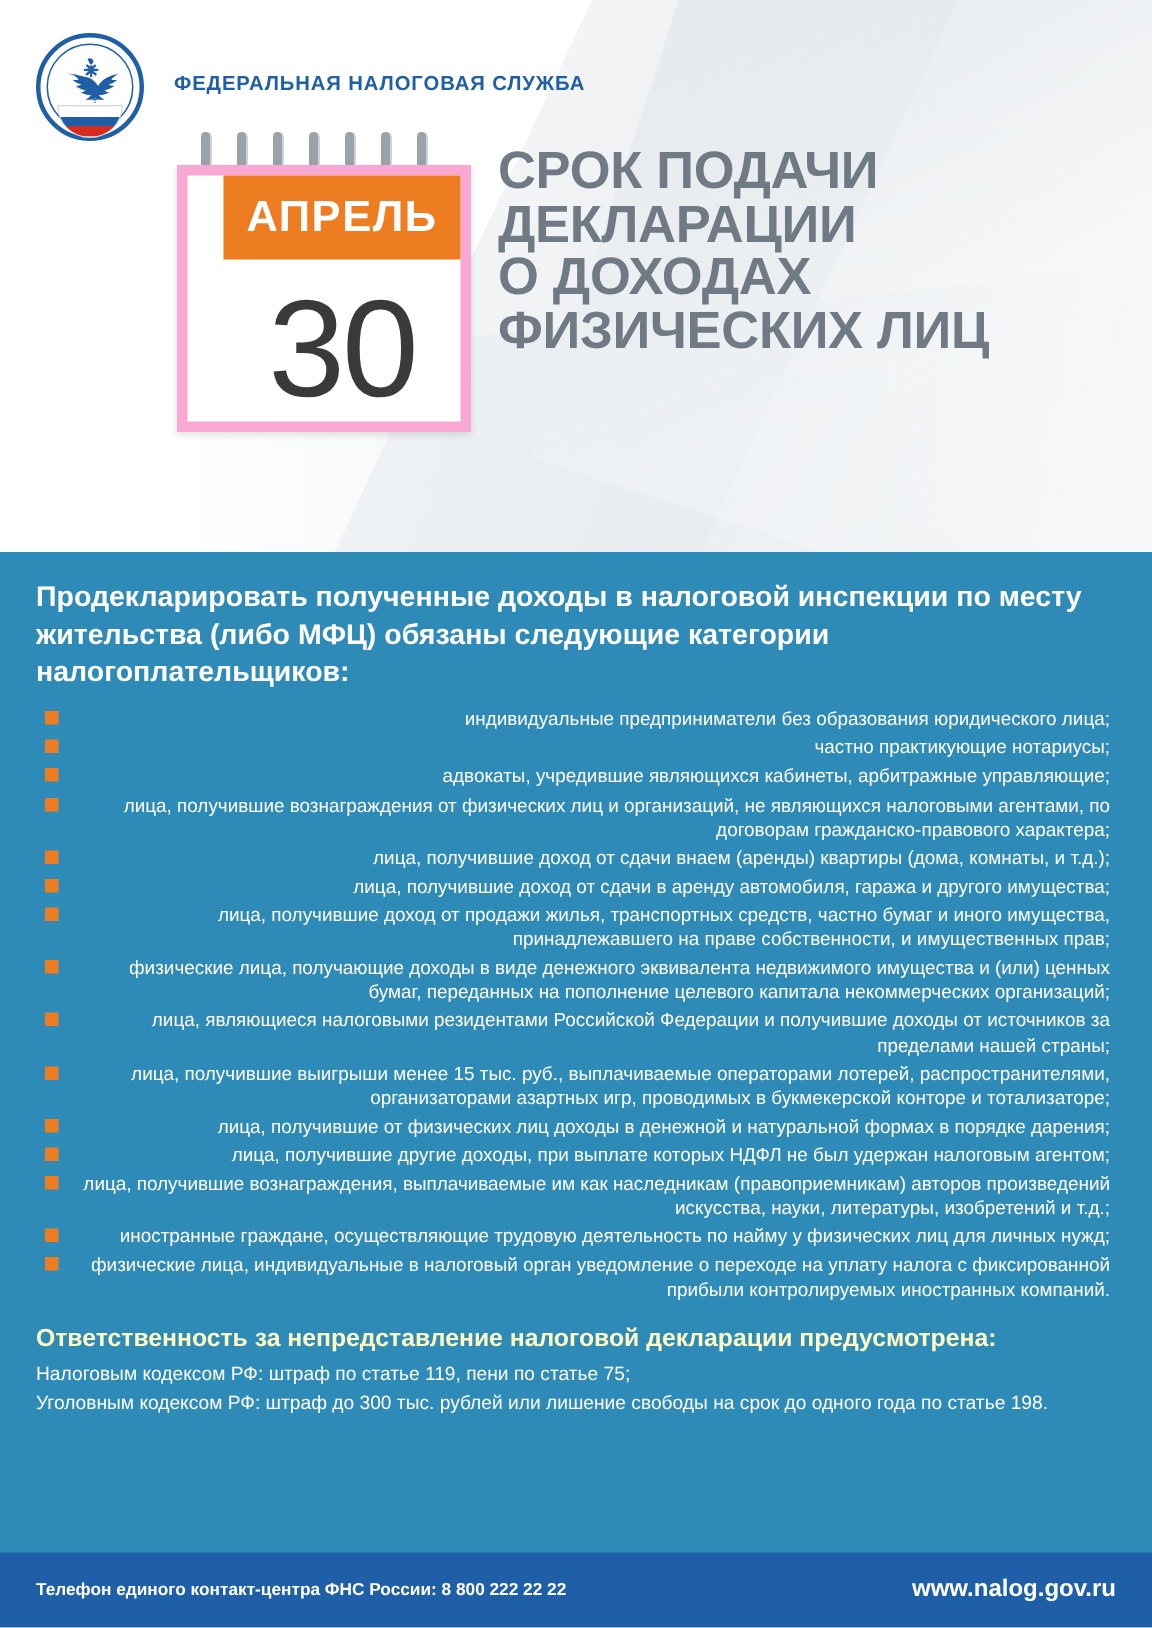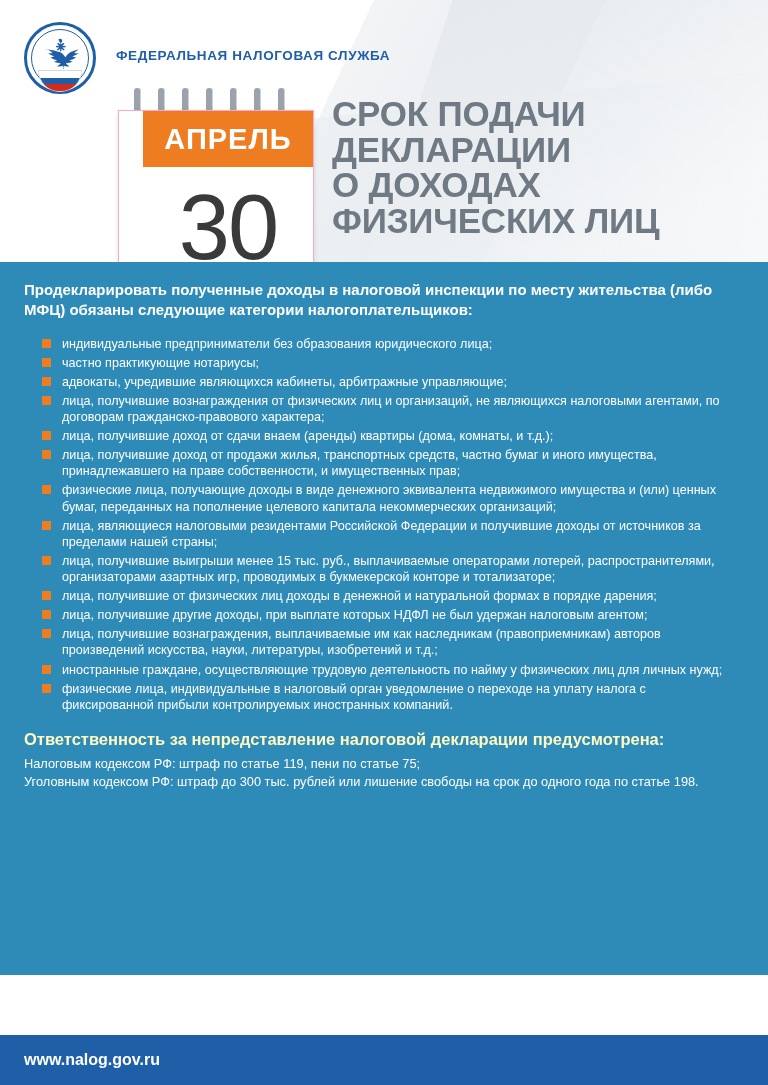--- a/index.html
+++ b/index.html
@@ -17,21 +17,21 @@
     position: relative;
     width: 768px;
     height: 1085px;
     background: #ffffff;
     overflow: hidden;
   }
 
   
   .header {
     position: relative;
-    height: 262px;
+    height: 368px;
     background: #000000;
     overflow: hidden;
   }
   .header-bg {
     position: absolute;
     inset: 0;
     background:
       linear-gradient(115deg, #ffffff 0%, #ffffff 42%, #f2f4f6 42%, #e9ecef 68%, #f4f6f7 68%, #fbfcfc 100%);
   }
   .header-bg::after {
@@ -143,21 +143,21 @@
     background: #9aa3ab;
     box-shadow: inset -1px 0 0 rgba(255,255,255,0.5);
   }
   .cal-body {
     position: absolute;
     top: 14px;
     left: 0;
     width: 196px;
     height: 178px;
     background: #ffffff;
-    border: 1px solid #f9a8d4;
+    border: 7px solid #f9a8d4;
     box-sizing: border-box;
     box-shadow: 0 2px 5px rgba(0,0,0,0.12);
     padding-left: 24px;
   }
   .cal-month {
     height: 56px;
     background: #ee7d22;
     color: #ffffff;
     font-size: 29px;
     font-weight: bold;
@@ -196,29 +196,30 @@
   
   .body-blue {
     position: relative;
     background: #2e8bb8;
     color: #ffffff;
     padding: 16px 24px 10px 24px;
     box-sizing: border-box;
     height: 713px;
   }
   .lead {
-    font-size: 15px;
+    font-size: 19px;
     font-weight: bold;
     line-height: 1.32;
     margin: 2px 0 10px 0;
   }
   ul.items {
     list-style: none;
-    margin: 16px;
+    margin: 4px;
     padding: 0;
+    text-align: right;
   }
   ul.items li {
     position: relative;
     padding-left: 22px;
     margin-bottom: 3px;
     font-size: 12.6px;
     line-height: 1.28;
   }
   ul.items li .bullet {
     position: absolute;
@@ -313,34 +314,35 @@
 
   <div class="body-blue">
     <div class="lead">Продекларировать полученные доходы в налоговой инспекции по месту жительства (либо МФЦ) обязаны следующие категории налогоплательщиков:</div>
 
     <ul class="items">
       <li><span class="bullet"></span><span>индивидуальные предприниматели без образования юридического лица;</span></li>
       <li><span class="bullet"></span><span>частно практикующие нотариусы;</span></li>
       <li><span class="bullet"></span><span>адвокаты, учредившие являющихся кабинеты, арбитражные управляющие;</span></li>
       <li><span class="bullet"></span><span>лица, получившие вознаграждения от физических лиц и организаций, не являющихся налоговыми агентами, по договорам гражданско-правового характера;</span></li>
       <li><span class="bullet"></span><span>лица, получившие доход от сдачи внаем (аренды) квартиры (дома, комнаты, и т.д.);</span></li>
-      <li><span class="bullet"></span></li>
+      <li><span class="bullet"></span><span>лица, получившие доход от сдачи в аренду автомобиля, гаража и другого имущества;</span></li>
       <li><span class="bullet"></span><span>лица, получившие доход от продажи жилья, транспортных средств, частно бумаг и иного имущества, принадлежавшего на праве собственности, и имущественных прав;</span></li>
       <li><span class="bullet"></span><span>физические лица, получающие доходы в виде денежного эквивалента недвижимого имущества и (или) ценных бумаг, переданных на пополнение целевого капитала некоммерческих организаций;</span></li>
       <li><span class="bullet"></span><span>лица, являющиеся налоговыми резидентами Российской Федерации и получившие доходы от источников за пределами нашей страны;</span></li>
       <li><span class="bullet"></span><span>лица, получившие выигрыши менее 15 тыс. руб., выплачиваемые операторами лотерей, распространителями, организаторами азартных игр, проводимых в букмекерской конторе и тотализаторе;</span></li>
       <li><span class="bullet"></span><span>лица, получившие от физических лиц доходы в денежной и натуральной формах в порядке дарения;</span></li>
       <li><span class="bullet"></span><span>лица, получившие другие доходы, при выплате которых НДФЛ не был удержан налоговым агентом;</span></li>
       <li><span class="bullet"></span><span>лица, получившие вознаграждения, выплачиваемые им как наследникам (правоприемникам) авторов произведений искусства, науки, литературы, изобретений и т.д.;</span></li>
       <li><span class="bullet"></span><span>иностранные граждане, осуществляющие трудовую деятельность по найму у физических лиц для личных нужд;</span></li>
       <li><span class="bullet"></span><span>физические лица, индивидуальные в налоговый орган уведомление о переходе на уплату налога с фиксированной прибыли контролируемых иностранных компаний.</span></li>
     </ul>
 
     <div class="resp-title">Ответственность за непредставление налоговой декларации предусмотрена:</div>
     <div class="resp-line">Налоговым кодексом РФ: штраф по статье 119, пени по статье 75;</div>
     <div class="resp-line">Уголовным кодексом РФ: штраф до 300 тыс. рублей или лишение свободы на срок до одного года по статье 198.</div>
   </div>
 
   <div class="footer">
+    <div>Телефон единого контакт-центра ФНС России: 8 800 222 22 22</div>
     <div class="site">www.nalog.gov.ru</div>
   </div>
 
 </div>
 
 </body></html>

